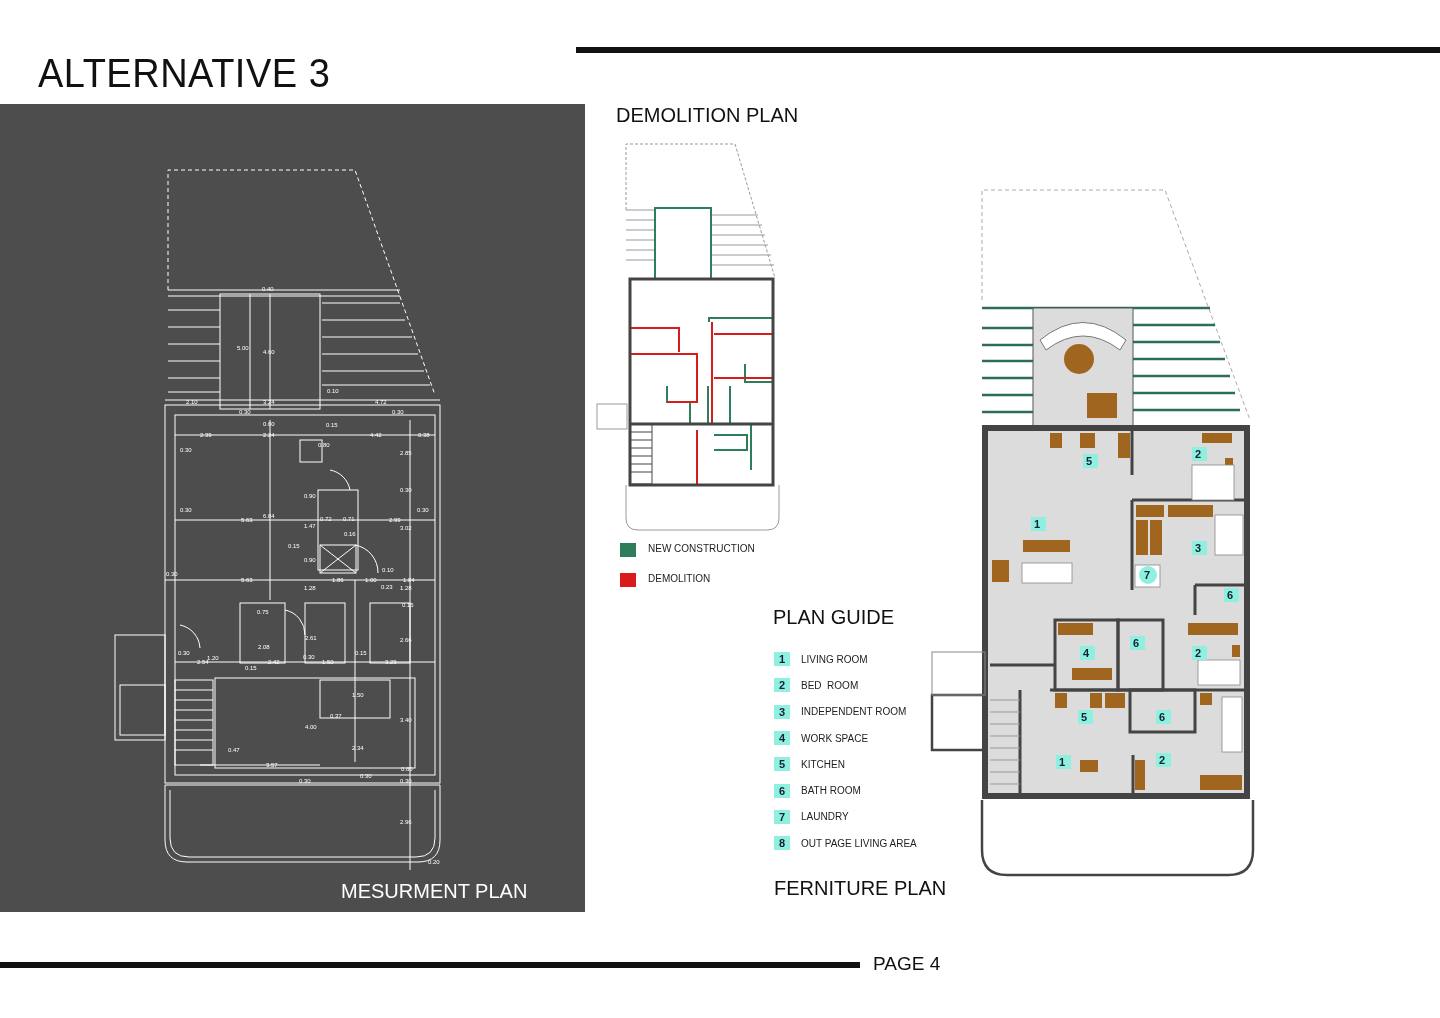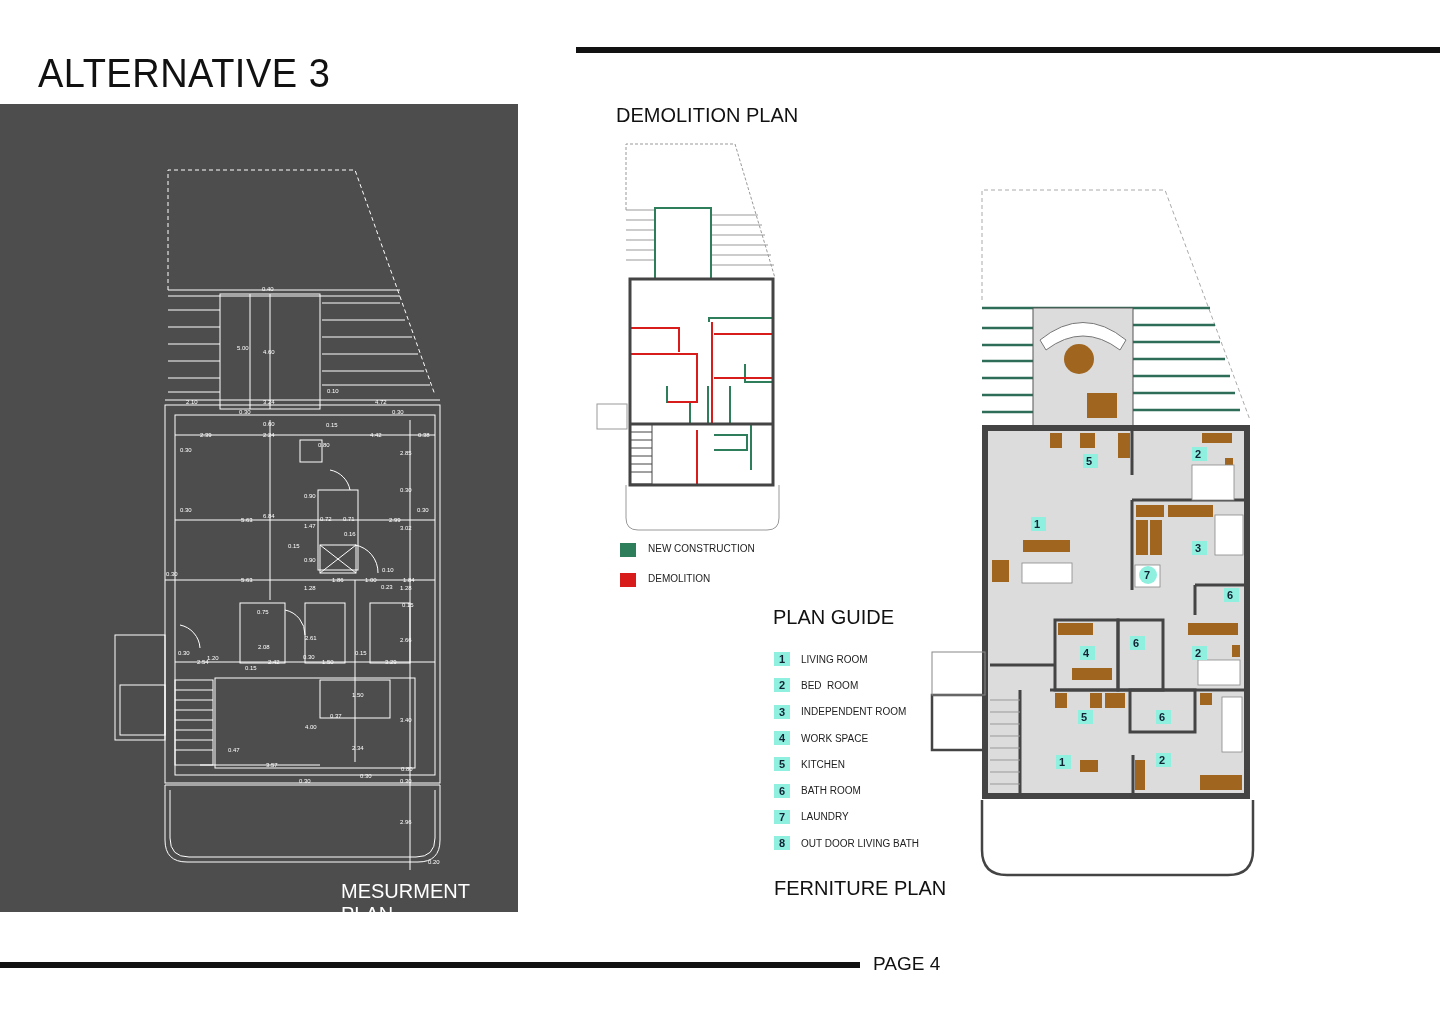--- a/index.html
+++ b/index.html
@@ -2,21 +2,21 @@
 <html><head>
 <meta charset="utf-8">
 <style>
   html, body { margin:0; padding:0; background:#ffffff; }
   body { width:1440px; height:1018px; position:relative; overflow:hidden; font-family:"Liberation Sans", sans-serif; color:#111; }
   .abs { position:absolute; }
   .title { left:38px; top:52px; font-size:38px; font-weight:400; letter-spacing:0.5px; color:#111; transform:scaleY(1.05); }
   .rule-top { left:576px; top:47px; width:864px; height:6px; background:#111; }
   .rule-bottom { left:0; top:962px; width:860px; height:6px; background:#111; }
   .page-num { left:873px; top:953px; font-size:19px; color:#111; }
-  .dark-panel { left:0; top:104px; width:500px; height:808px; background:#4d4d4d;padding-left:18px; }
+  .dark-panel { left:0; top:104px; width:585px; height:808px; background:#4d4d4d; }
   .panel-label { font-size:20px; color:#fff; left:341px; top:880px; }
   .section-title { font-size:20px; color:#111; }
   .legend-item { display:flex; align-items:flex-start; gap:12px; font-size:10px; color:#222; }
   .swatch { width:16px; height:14px; display:inline-block; }
   .guide-list { left:774px; top:646px; width:200px; }
   .guide-row { display:flex; align-items:center; height:26.3px; font-size:10px; color:#222; }
   .guide-num { width:16px; height:14px; background:#8ff0e0; font-size:11px; font-weight:700; display:flex; align-items:center; justify-content:center; margin-right:11px; color:#123; }
   svg text { font-family:"Liberation Sans", sans-serif; }
 </style>
 </head>
@@ -259,21 +259,21 @@
   <div class="guide-row">
       <span class="guide-num">6</span>
       <span>BATH ROOM</span>
     </div>
   <div class="guide-row">
       <span class="guide-num">7</span>
       <span>LAUNDRY</span>
     </div>
   <div class="guide-row">
       <span class="guide-num">8</span>
-      <span>OUT DOOR LIVING BATH</span>
+      <span>OUT PAGE LIVING AREA</span>
     </div>
 </div>
 
 <svg class="abs" style="left:925px;top:185px" width="340" height="700" viewBox="925 185 340 700">
 
   <polyline points="982,300 982,190 1165,190 1250,420" fill="none" stroke="#aaa" stroke-dasharray="4,3"></polyline>
   <g stroke="#2e6e58" stroke-width="2.5">
     <line x1="982" y1="308" x2="1210" y2="308"></line>
     <line x1="982" y1="328" x2="1033" y2="328"></line>
       <line x1="982" y1="345" x2="1033" y2="345"></line>

